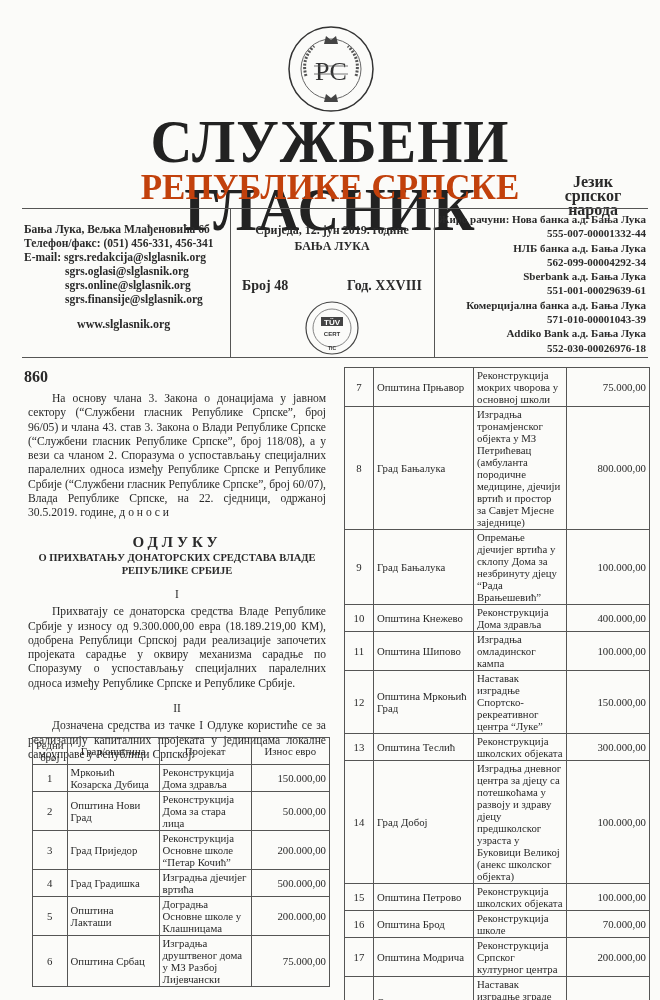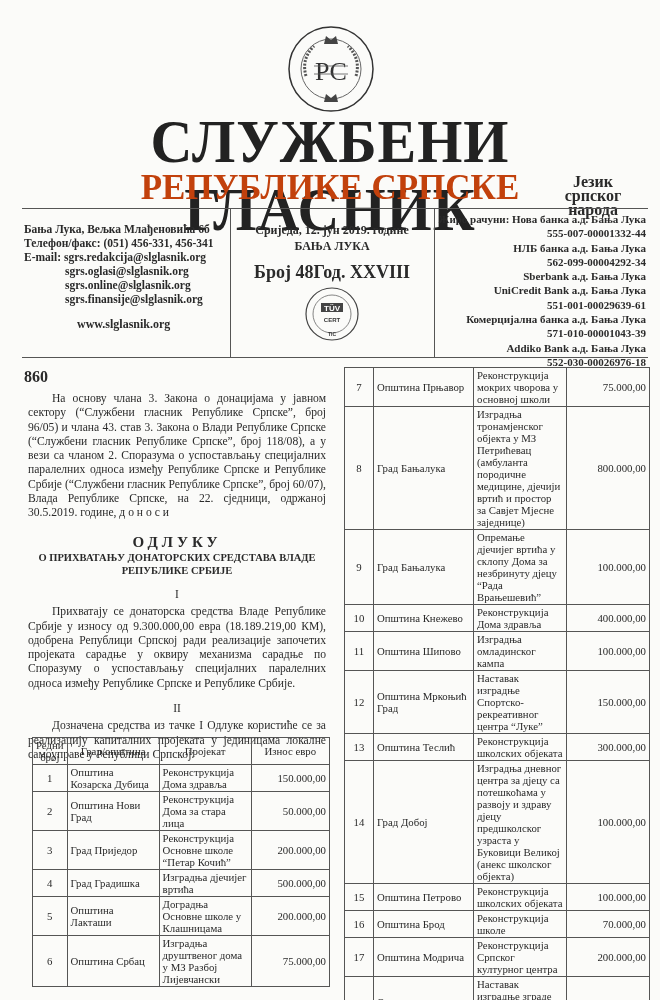--- a/index.html
+++ b/index.html
@@ -8,21 +8,21 @@
   .title { position:absolute; left:0; top:112px; width:660px; text-align:center; font-size:58px; font-weight:bold; letter-spacing:1px; line-height:64px; color:#222; transform:scaleY(1.05); }
   .subtitle { position:absolute; left:0; top:168px; width:620px; text-align:center; font-size:35px; font-weight:bold; line-height:40px; color:#c2410c; padding-left:40px; box-sizing:border-box; }
   .lang { position:absolute; right:12px; top:175px; width:110px; text-align:center; font-size:16px; font-weight:bold; line-height:14px; }
   .hline { position:absolute; left:22px; right:12px; top:208px; border-top:1.5px solid #555; }
   .vline { position:absolute; top:209px; height:148px; border-left:1.5px solid #555; }
   .hline2 { position:absolute; left:22px; right:12px; top:357px; border-top:1.5px solid #555; }
   .contact { position:absolute; left:24px; top:222px; width:210px; font-size:11.5px; font-weight:bold; line-height:14px; }
   .contact .indent { padding-left:41px; }
   .contact .web { padding-left:53px; margin-top:11px; font-size:12px; }
   .issue { position:absolute; left:232px; top:222px; width:200px; font-size:12px; font-weight:bold; text-align:center; line-height:16px; }
-  .issue .row { display:flex; justify-content:center; padding:0 10px; margin-top:10px; font-size:18px; }
+  .issue .row { display:flex; justify-content:space-between; padding:0 10px; margin-top:24px; font-size:14px; }
   .cert { display:block; margin:6px auto 0; width:56px; height:56px; }
   .bank { position:absolute; right:14px; top:212px; width:230px; font-size:11px; font-weight:bold; text-align:right; line-height:14.3px; }
   .doc-num { position:absolute; left:24px; top:368px; font-size:16px; font-weight:bold; }
   .col-left { position:absolute; left:24px; top:388px; width:306px; font-size:11.6px; line-height:14.3px; text-align:justify; }
   .col-left p { margin:4px; text-indent:24px;font-family:Liberation Serif, serif; }
   .decision-title { text-align:center; font-weight:bold; font-size:15px; letter-spacing:4px; margin-top:14px; }
   .decision-sub { text-align:center; font-weight:bold; font-size:10.5px; line-height:13px; margin-top:2px; }
   .sec { text-align:center; margin:10px 0 4px; font-size:11.5px; }
   table { border-collapse:collapse; font-size:10.8px; line-height:12px; }
   td, th { border:1.2px solid #555; padding:1px 3px; vertical-align:middle; font-weight:normal; }
@@ -89,21 +89,20 @@
     <text x="28" y="50" text-anchor="middle" font-family="Liberation Sans, sans-serif" font-size="5" fill="#333">TIC</text>
   </svg>
 </div>
 
 <div class="bank">
   <div>Жиро рачуни: Нова банка а.д. Бања Лука</div>
   <div>555-007-00001332-44</div>
   <div>НЛБ банка а.д. Бања Лука</div>
   <div>562-099-00004292-34</div>
   <div>Sberbank а.д. Бања Лука</div>
-  <div>UniCredit Bank а.д. Бања Лука</div>
   <div>551-001-00029639-61</div>
   <div>Комерцијална банка а.д. Бања Лука</div>
   <div>571-010-00001043-39</div>
   <div>Addiko Bank а.д. Бања Лука</div>
   <div>552-030-00026976-18</div>
 </div>
 
 <div class="doc-num">860</div>
 
 <div class="col-left">
@@ -121,21 +120,21 @@
     <tr>
       <th style="width:22px">Редни број</th>
       <th>Град/општина</th>
       <th>Пројекат</th>
       <th>Износ евро</th>
     </tr>
   </thead>
   <tbody id="tbody-left">
       <tr>
         <td class="num">1</td>
-        <td class="city">Општина Козарска Дубица</td>
+        <td class="city">Мркоњић Козарска Дубица</td>
         <td class="proj">Реконструкција Дома здравља</td>
         <td class="amt">150.000,00</td>
       </tr>
       <tr>
         <td class="num">2</td>
         <td class="city">Општина Нови Град</td>
         <td class="proj">Реконструкција Дома за стара лица</td>
         <td class="amt">50.000,00</td>
       </tr>
       <tr>

